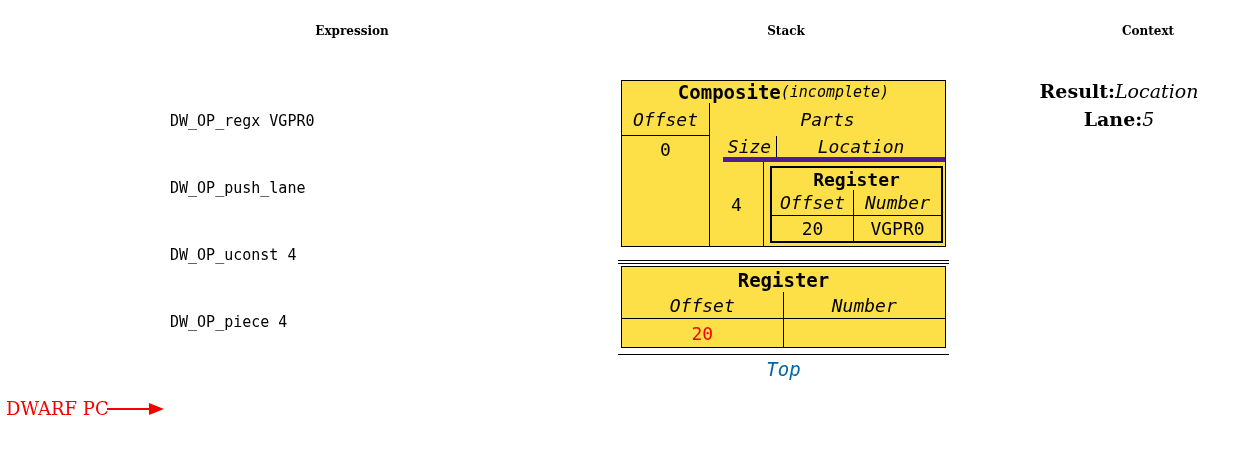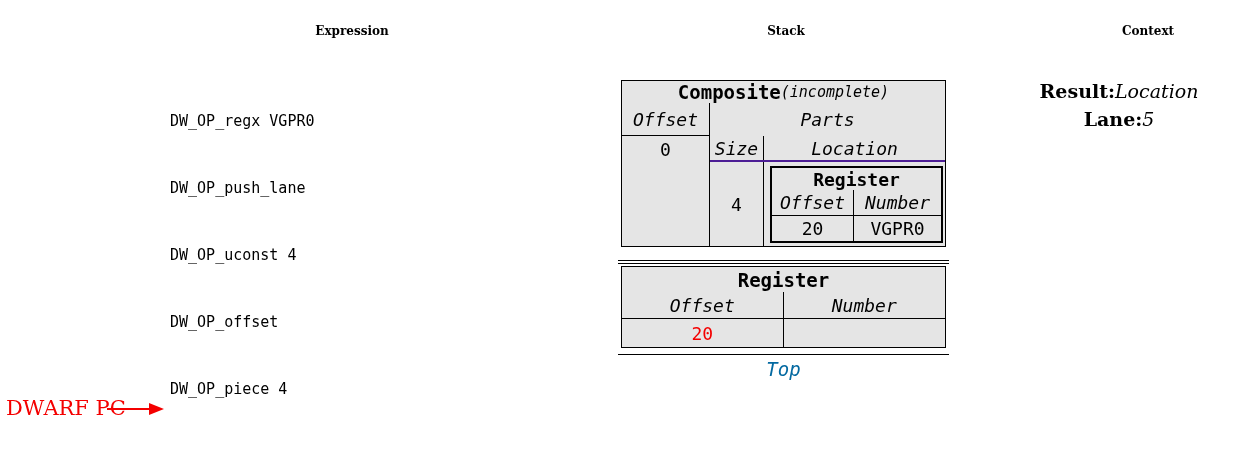--- a/index.html
+++ b/index.html
@@ -43,21 +43,21 @@
   }
 
   .dwarf-pc-label {
     position: absolute;
     left: 6px;
     top: 397px;
     height: 22px;
     display: flex;
     align-items: center;
     font-family: "DejaVu Serif", serif;
-    font-size: 21px;
+    font-size: 18px;
     color: #f40000;
     white-space: nowrap;
   }
   .dwarf-pc-arrow {
     position: absolute;
     left: 106px;
     top: 400px;
   }
 
   
@@ -67,37 +67,37 @@
     top: 80px;
     width: 331px;
     font-family: "DejaVu Sans Mono", monospace;
     font-size: 18px;
   }
   .stack-box {
     margin: 0 3px;
     border: 1.5px solid #000;
     display: flex;
     flex-direction: column;
-    background: #e5e5e5;
+    background: #fde047;
   }
   .cell { display: flex; align-items: center; justify-content: center; white-space: nowrap; }
   .it   { font-style: italic; }
 
   
   #composite-box { height: 167px; }
   .comp-title { height: 22px; display: flex; align-items: center; justify-content: center; }
   .comp-title .title-main   { font-weight: bold; font-size: 19px; }
   .comp-title .title-suffix { font-style: italic; font-size: 15px; }
   .comp-body { flex: 1; display: flex; }
   .offset-col { width: 88px; border-right: 1px solid #000; display: flex; flex-direction: column; }
   .offset-head { height: 33px; border-bottom: 1px solid #000; }
   .offset-val  { height: 27px; }
   .parts-col { flex: 1; display: flex; flex-direction: column; }
   .parts-head { height: 33px; text-align: center; }
-  .sl-head { height: 26px; border-bottom: 2px solid #4c1d95; display: flex; }
+  .sl-head { height: 26px; border-bottom: 5px solid #4c1d95; display: flex; margin-left: 13px; }
   .size-head { width: 54px; border-right: 1px solid #000; }
   .loc-head  { flex: 1; }
   .sl-body { flex: 1; display: flex; }
   .size-val { width: 54px; border-right: 1px solid #000; }
   .loc-val  { flex: 1; padding: 4px 2px 3px 6px; display: flex; }
 
   .nested-reg { flex: 1; border: 2px solid #000; display: flex; flex-direction: column; }
   .nr-title { height: 22px; font-weight: bold; }
   .nr-head  { height: 26px; border-bottom: 1.5px solid #000; display: flex; }
   .nr-off-head { width: 82px; border-right: 1.5px solid #000; }
@@ -157,21 +157,20 @@
 <div class="canvas">
 
   <div id="hdr-expression" class="col-header">Expression</div>
   <div id="hdr-stack" class="col-header">Stack</div>
   <div id="hdr-context" class="col-header">Context</div>
 
   <div class="expr-list">
     <div class="expr-line">DW_OP_regx VGPR0</div>
     <div class="expr-line">DW_OP_push_lane</div>
     <div class="expr-line">DW_OP_uconst 4</div>
-    <div class="expr-line">DW_OP_offset</div>
     <div class="expr-line">DW_OP_piece 4</div>
     
     
     
     
     
     
   </div>
 
   <div class="dwarf-pc-label">DWARF PC</div>

